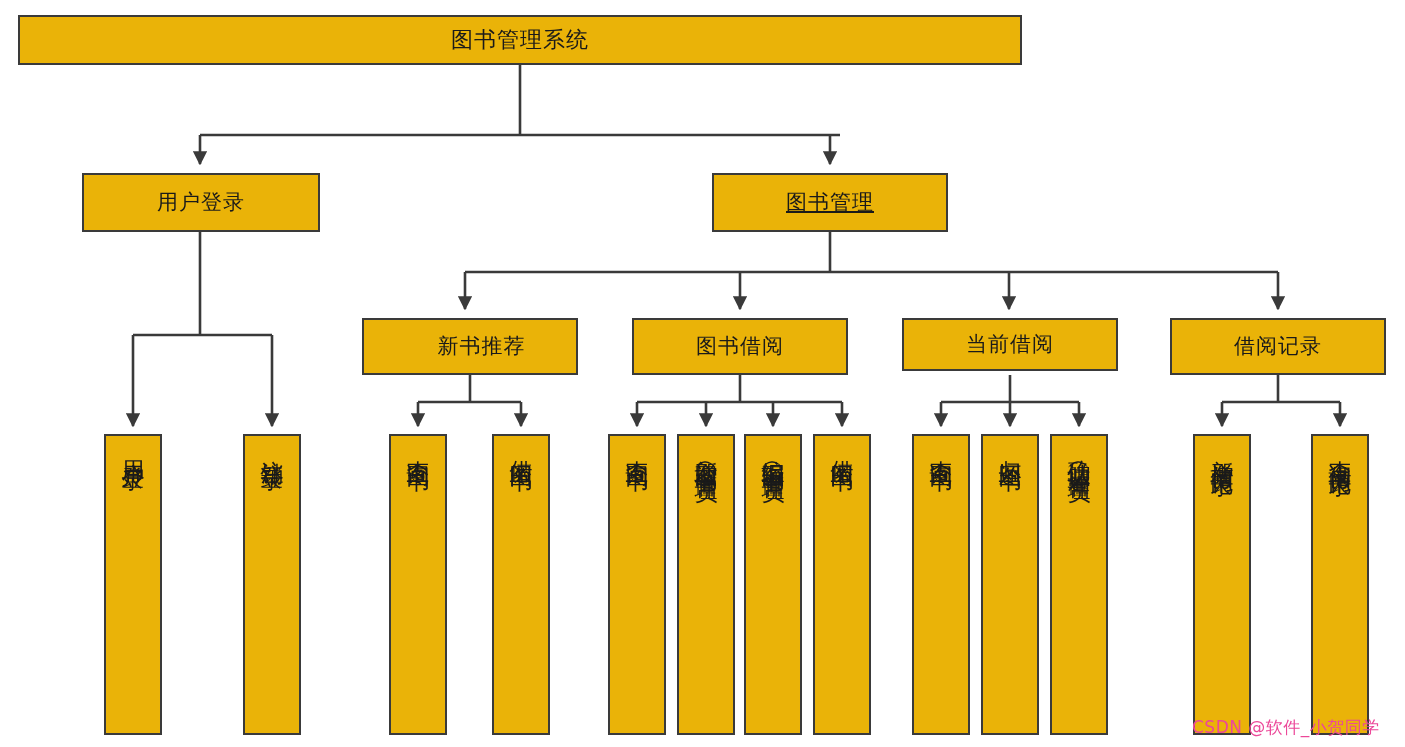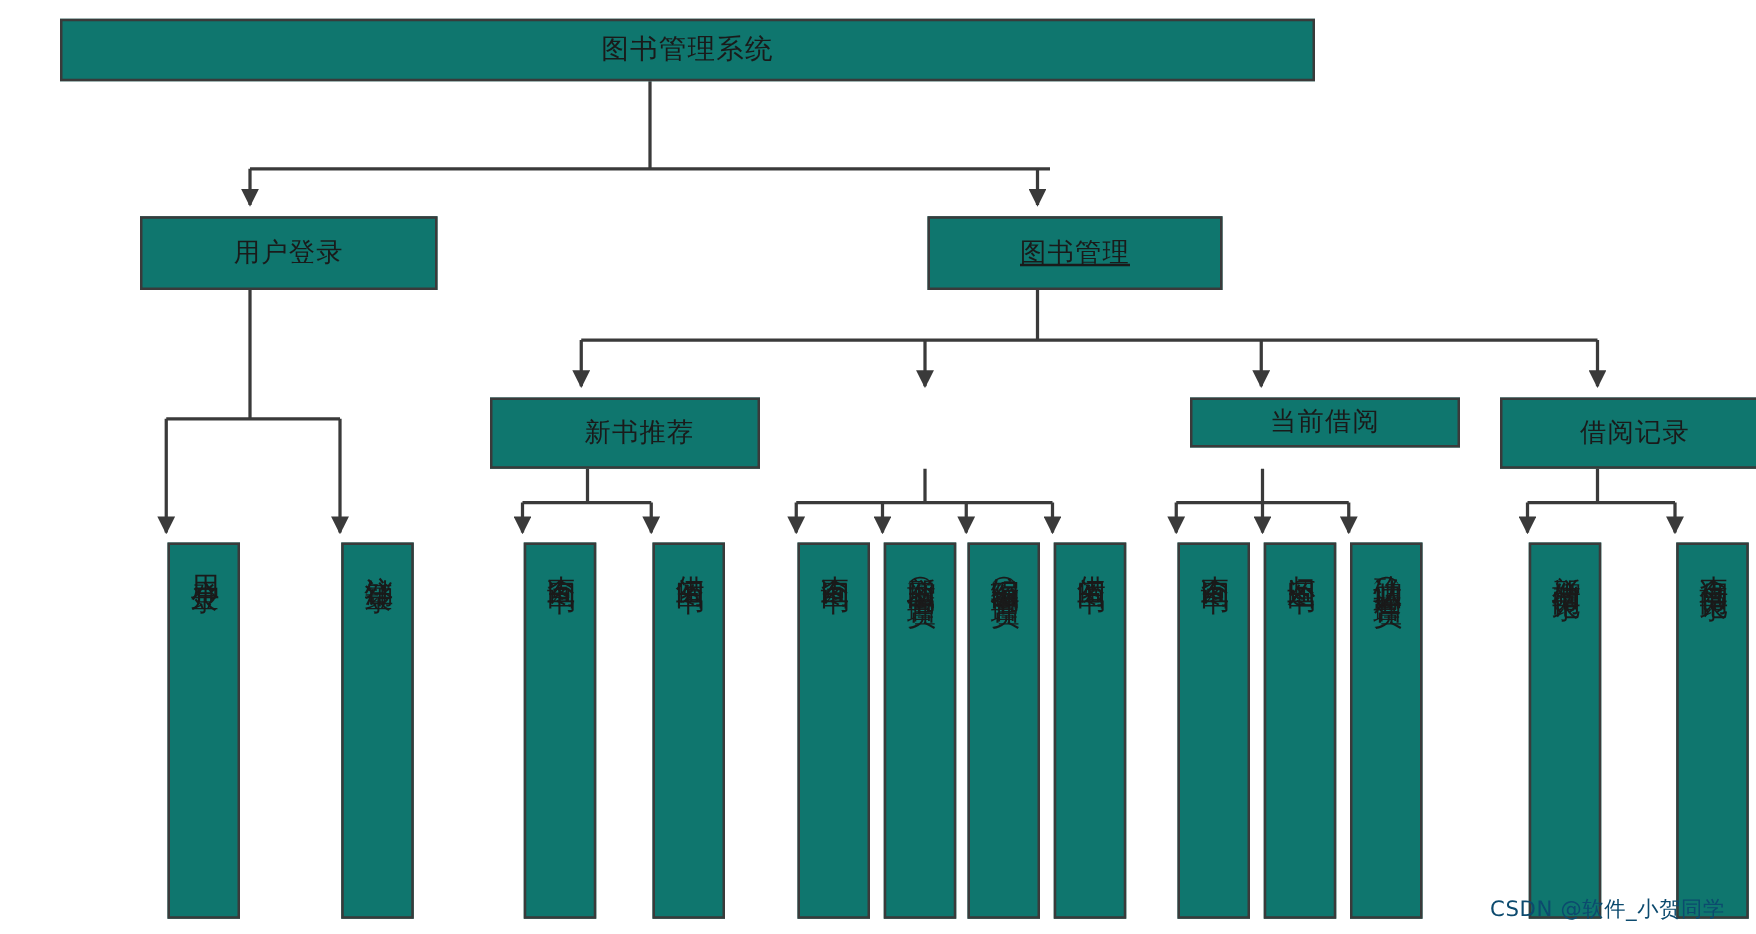--- a/index.html
+++ b/index.html
@@ -3,47 +3,46 @@
 <meta charset="utf-8">
 <style>
   html,body{margin:0;padding:0;background:#ffffff;}
   body{font-family:"DejaVu Sans","Liberation Sans",sans-serif;}
   #canvas{position:relative;width:1405px;height:747px;background:#ffffff;overflow:hidden;}
   svg.edges{position:absolute;left:0;top:0;width:1405px;height:747px;pointer-events:none;}
 
   .node{
     position:absolute;
     box-sizing:border-box;
-    background:#0f766e;
+    background:#eab308;
     border:2.5px solid #3a3a3a;
     display:flex;
     align-items:center;
     justify-content:center;
     color:#1a1a1a;
-    margin-left:30px;
   }
   .node .lbl{
     display:block;
     text-align:center;
     line-height:1.12;
     white-space:nowrap;
   }
   .h-node .lbl{font-size:21px;letter-spacing:1px;}
   .root .lbl{font-size:22px;letter-spacing:1px;}
   .v-node{align-items:flex-start;padding-top:6px;}
   .v-node .lbl{
     writing-mode:vertical-rl;
     text-orientation:upright;
     font-size:23px;
     letter-spacing:3px;
     line-height:1.0;
   }
   .watermark{
     position:absolute;
-    color:#0c4a6e;
+    color:#ec4899;
     font-size:17px;
     letter-spacing:0.5px;
     white-space:nowrap;
     user-select:none;
   }
 </style>
 </head>
 <body>
 
 <div id="canvas">
@@ -105,21 +104,24 @@
   <div class="node h-node" style="left:82px;top:173px;width:238px;height:59px;">
     <span class="lbl">用户登录</span>
   </div>
   <div class="node h-node" style="left:712px;top:173px;width:236px;height:59px;text-decoration:underline;">
     <span class="lbl">图书管理</span>
   </div>
 
   <div class="node h-node" style="left:362px;top:318px;width:216px;height:57px;padding-left:23px;">
     <span class="lbl">新书推荐</span>
   </div>
-  <div class="node h-node" style="left:922px;top:318px;width:216px;height:40px;">
+  <div class="node h-node" style="left:632px;top:318px;width:216px;height:57px;">
+    <span class="lbl">图书借阅</span>
+  </div>
+  <div class="node h-node" style="left:902px;top:318px;width:216px;height:53px;">
     <span class="lbl">当前借阅</span>
   </div>
   <div class="node h-node" style="left:1170px;top:318px;width:216px;height:57px;">
     <span class="lbl">借阅记录</span>
   </div>
 
   <div class="node v-node" style="left:104px;top:434px;width:58px;height:301px;">
     <span class="lbl">用户登录</span>
   </div>
   <div class="node v-node" style="left:243px;top:434px;width:58px;height:301px;">

